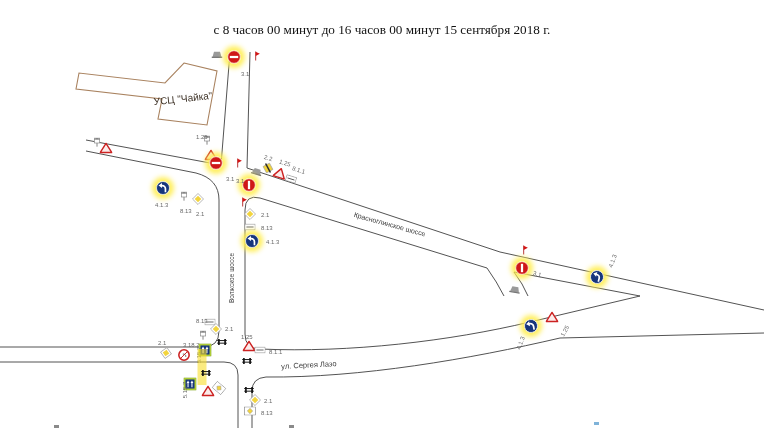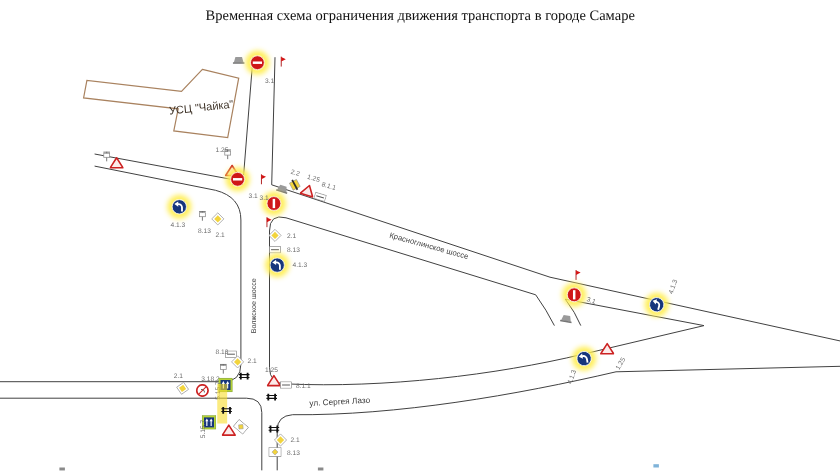--- a/index.html
+++ b/index.html
@@ -23,21 +23,21 @@
         box-shadow:0 0 5px 4px rgba(255,238,80,.92);}
   .lbl{position:absolute;font-size:6px;color:#6a6a6a;white-space:nowrap;line-height:1;}
   .strip_yellow{width:9px;height:36px;background:rgba(248,222,44,.6);}
   .frag{position:absolute;background:#8a8a8a;width:5px;height:3px;}
 </style>
 </head>
 <body>
 
 <div id="stage">
 
-  <div id="title1" class="title-line">Временная схема ограничения движения транспорта в городе Самаре</div>
+  <div id="title2" class="title-line">с 8 часов 00 минут до 16 часов 00 минут 15 сентября 2018 г.</div>
 
   <svg id="roadsvg" width="764" height="428" viewBox="0 0 764 428">
     <path d="M230,52 L221,165"></path>
     <path d="M250,52 L247,168"></path>
     <path d="M86,140 L221,165"></path>
     <path d="M86,151 L196,173 Q219,179 219,200 L219,331 Q219,347 203,347 L0,347"></path>
     <path d="M247,168 L500,252 L764,310"></path>
     <path d="M245,334 L245,210 Q245,194 260,198 L487,268"></path>
     <path d="M487,268 Q497,282 504,296"></path>
     <path d="M514,272 Q523,284 528,296"></path>

